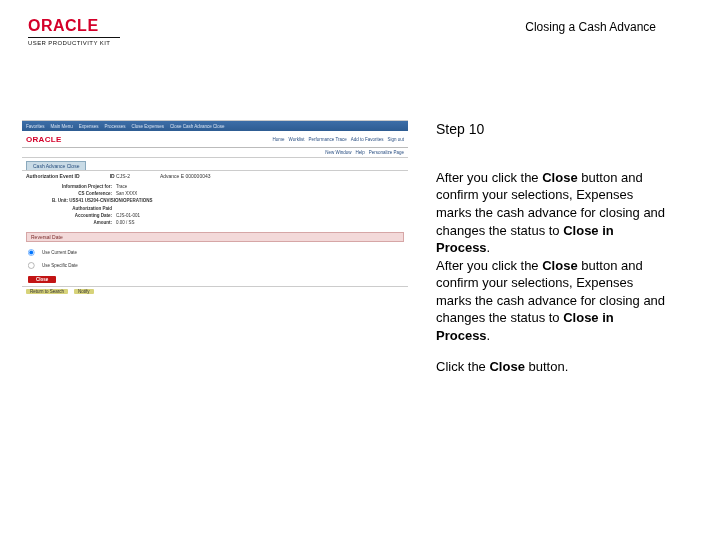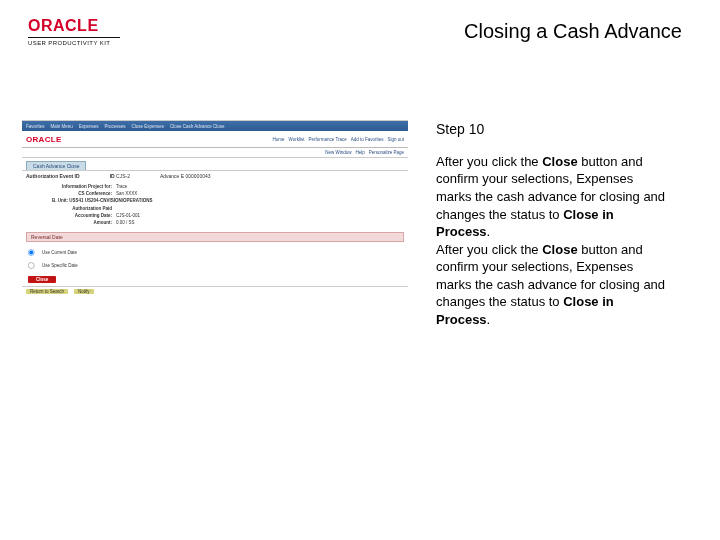--- a/index.html
+++ b/index.html
@@ -44,24 +44,24 @@
     height: 1px;
     background: #111;
     margin: 3px 0 2px 0;
   }
   .logo-sub {
     font-size: 6px;
     letter-spacing: 0.4px;
     color: #111;
   }
   .page-title {
-    font-size: 20px;
+    font-size: 12px;
     color: #000;
     margin-top: 2px;
-    margin-right: 18px;
+    margin-right: 44px;
   }
 
   
   .body-cols {
     position: absolute;
     top: 120px;
     left: 22px;
     right: 20px;
     display: flex;
     gap: 28px;
@@ -70,21 +70,21 @@
     width: 386px;
   }
   .right-col {
     flex: 1;
     font-size: 13px;
     line-height: 1.35;
     padding-right: 34px;
   }
   .step-label {
     font-size: 14px;
-    margin-bottom: 14px;
+    margin-bottom: 30px;
   }
   .para {
     margin-bottom: 0;
   }
   .gap { height: 14px; }
 
   
   .app {
     width: 386px;
     font-size: 5.5px;
@@ -296,15 +296,18 @@
 
       <div class="para">
         <span>After you click the </span><b>Close</b><span> button and confirm your selections, Expenses marks the cash advance for closing and changes the status to </span><b>Close in Process</b><span>.</span>
       </div>
       <div class="para">
         <span>After you click the </span><b>Close</b><span> button and confirm your selections, Expenses marks the cash advance for closing and changes the status to </span><b>Close in Process</b><span>.</span>
       </div>
 
       <div class="gap"></div>
 
+      <div class="para">
+        <span>Click the </span><b>Close</b><span> button.</span>
+      </div>
     </div>
   </div>
 </div>
 
 </body></html>

